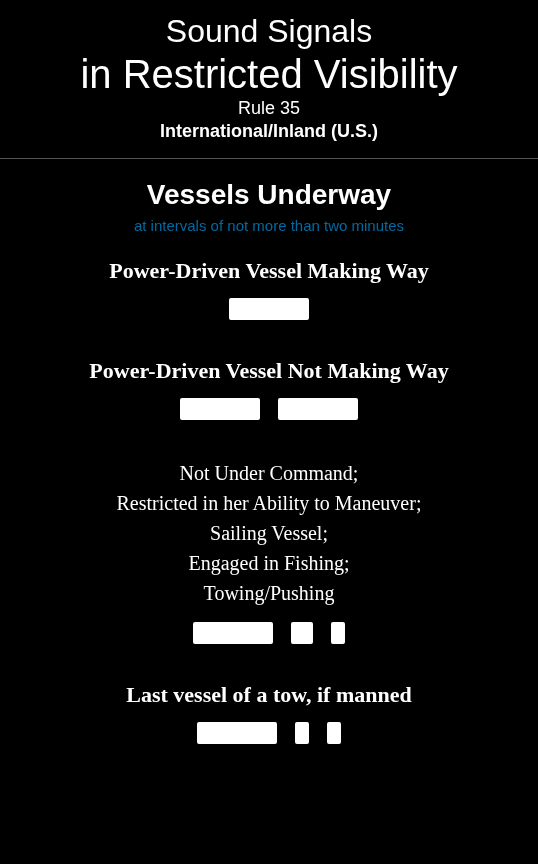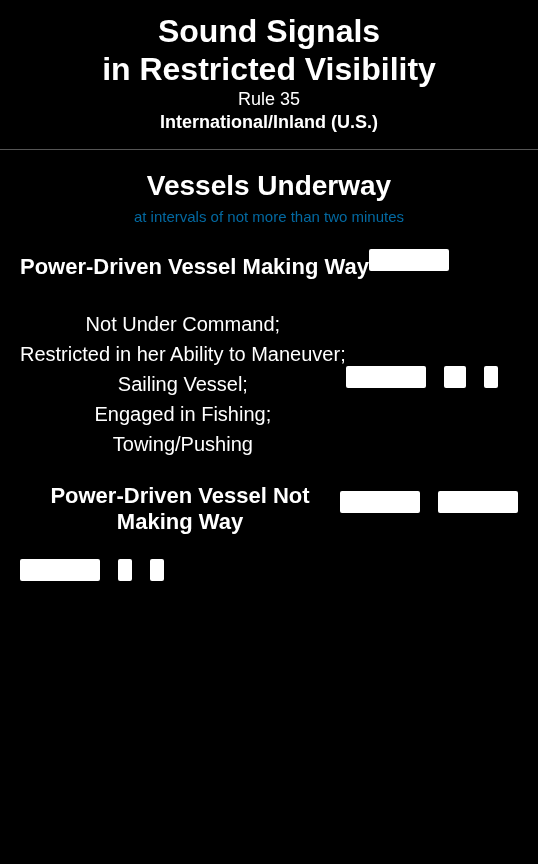--- a/index.html
+++ b/index.html
@@ -20,27 +20,27 @@
     }
 
     .header-section {
       width: 100%;
       text-align: center;
       padding: 12px 20px 16px;
     }
 
     .header-title-line1 {
       font-size: 32px;
-      font-weight: bold;
+      font-weight: normal;
       line-height: 1.2;
     }
 
     .header-title-line2 {
-      font-size: 32px;
-      font-weight: bold;
+      font-size: 40px;
+      font-weight: normal;
       line-height: 1.2;
     }
 
     .header-rule {
       font-size: 18px;
     }
 
     .header-intl {
       font-size: 18px;
       margin-top: 2px;
@@ -115,23 +115,24 @@
     .multi-vessel-label {
       font-size: 20px;
       text-align: center;
       line-height: 1.5;
       margin-bottom: 14px;
     }
 
     .vessel-block {
       width: 100%;
       display: flex;
-      flex-direction: row;
+      flex-direction: column;
       align-items: center;
       margin-bottom: 10px;
+      font-family: Liberation Serif, serif;
     }
   </style>
 </head>
 <body>
 
 <div class="header-section">
   <div class="header-title-line1">Sound Signals</div>
   <div class="header-title-line2">in Restricted Visibility</div>
   <div class="header-rule">Rule 35</div>
   <div class="header-intl">International/Inland (U.S.)</div>
@@ -145,43 +146,44 @@
   <div class="section-subtitle">at intervals of not more than two minutes</div>
 
   <div class="vessel-block">
     <div class="vessel-label">Power-Driven Vessel Making Way</div>
     <div class="signal-row">
       <div class="dash-long"></div>
     </div>
   </div>
 
   <div class="vessel-block">
+    <div class="vessel-label">Power-Driven Vessel Not Making Way</div>
+    <div class="signal-row">
+      <div class="dash-long"></div>
+      <div class="dash-long"></div>
+    </div>
+  </div>
+
+  <div class="vessel-block">
     <div class="multi-vessel-label">
       Not Under Command;<br>
       Restricted in her Ability to Maneuver;<br>
       Sailing Vessel;<br>
       Engaged in Fishing;<br>
       Towing/Pushing
     </div>
     <div class="signal-row">
       <div class="dash-long"></div>
       <div class="dash-short"></div>
       <div class="dash-tiny"></div>
     </div>
   </div>
 
   <div class="vessel-block">
-    <div class="vessel-label">Power-Driven Vessel Not Making Way</div>
-    <div class="signal-row">
-      <div class="dash-long"></div>
-      <div class="dash-long"></div>
-    </div>
-  </div>
-
-  <div class="vessel-block">
+    <div class="vessel-label">Last vessel of a tow, if manned</div>
     <div class="signal-row">
       <div class="dash-long"></div>
       <div class="dash-tiny"></div>
       <div class="dash-tiny"></div>
     </div>
   </div>
 
 </div>
 
 </body></html>

